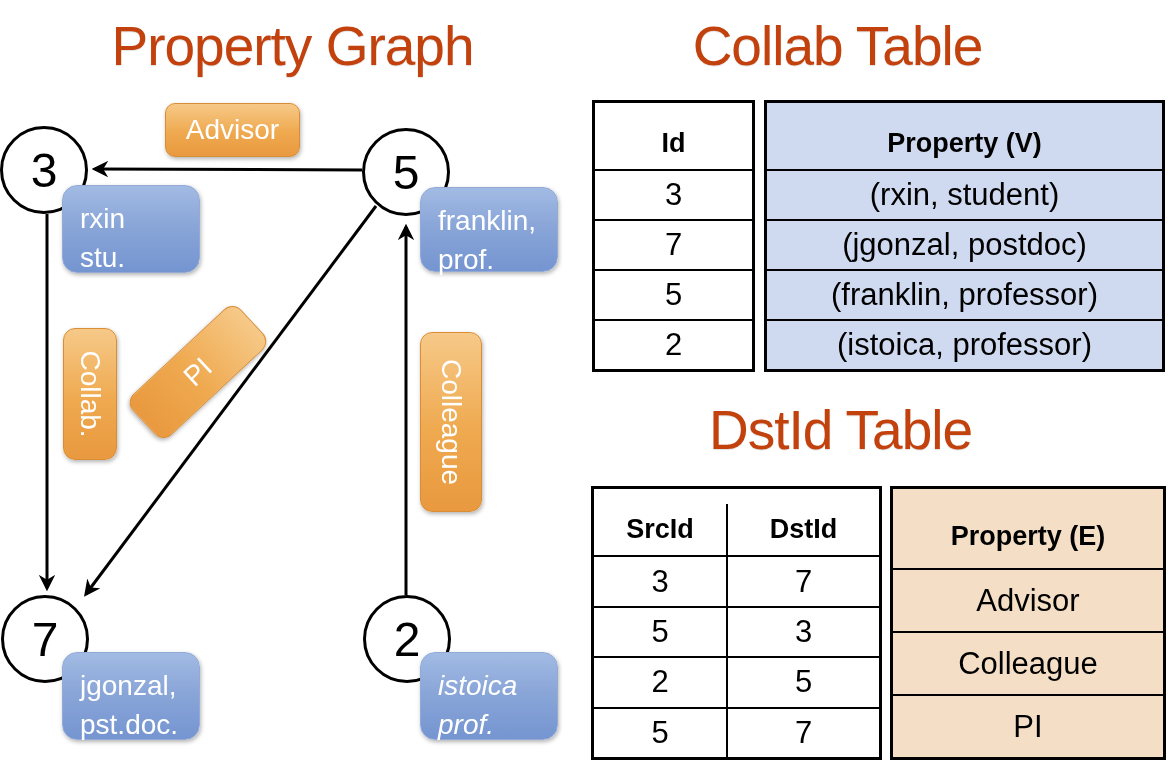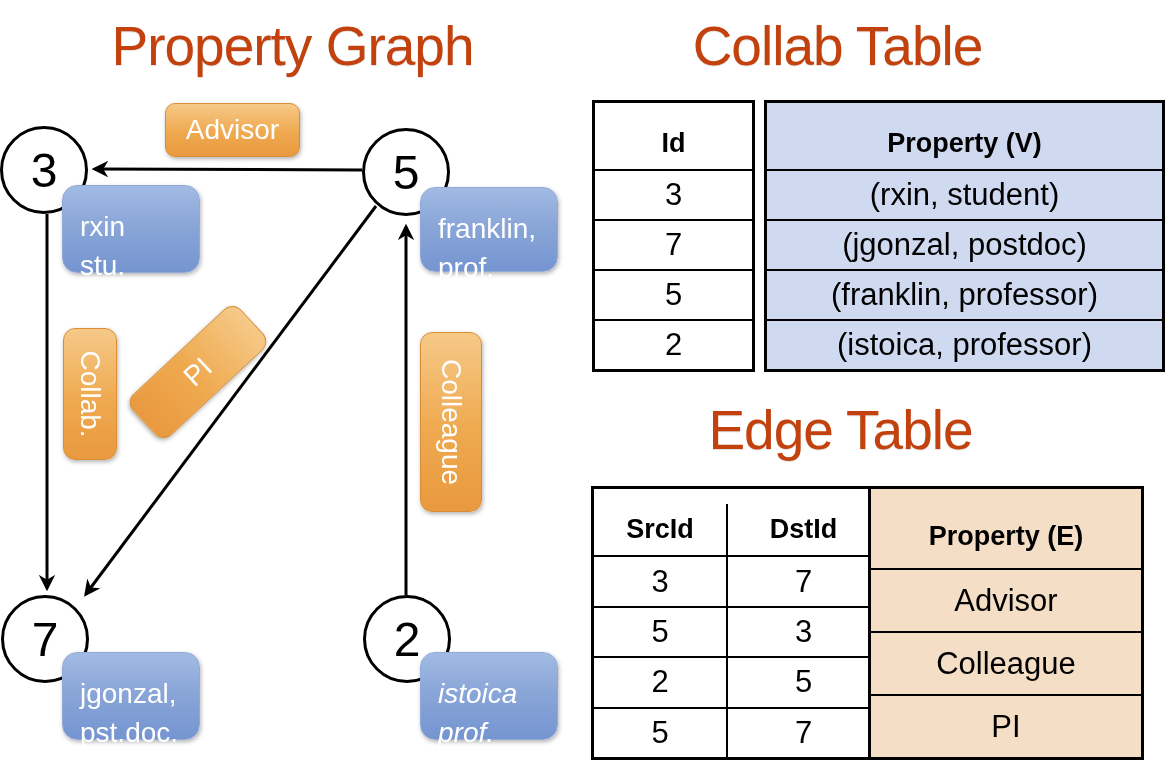--- a/index.html
+++ b/index.html
@@ -44,21 +44,21 @@
   #elabel-collab    { left:63px;  top:328px; width:54px;  height:132px; }
   #elabel-pi        { left:170px; top:298px; width:56px;  height:148px; transform:rotate(47deg); }
   #elabel-colleague { left:420px; top:332px; width:62px;  height:180px; }
 
   .pbox {
     position:absolute; box-sizing:border-box; width:138px; height:88px;
     border-radius:15px;
     background:linear-gradient(180deg,#a2bbe4 0%, #8aa6d8 45%, #7595d1 100%);
     border:1.5px solid #93a9d6; box-shadow:1px 2px 4px rgba(0,0,0,0.3);
     color:#fff; font-size:28px; font-weight:300; line-height:1.38;
-    padding:22px 0 0 17px;
+    padding:14px 0 0 17px;
   }
   #pbox-franklin { left:420px; top:187px; height:85px; }
   #pbox-rxin     { left:62px;  top:185px; }
   #pbox-jgonzal  { left:62px;  top:652px; }
   #pbox-istoica  { left:420px; top:652px;font-style:italic; }
 
   
   .tcard {
     position:absolute; box-sizing:border-box; background:#fff;
     border:3px solid #000; display:flex; flex-direction:column;
@@ -70,30 +70,30 @@
   }
   .cell.hdr { font-weight:700; font-size:27px; flex:1.06; }
   .tcol .cell + .cell { border-top:2px solid #000; }
 
   #vt-id    { left:592px; top:100px; width:163px; height:272px; }
   #vt-prop  { left:764px; top:100px; width:401px; height:272px; background:#cfdaf0; }
 
   #et-ids   { left:591px; top:486px; width:291px; height:274px; flex-direction:row; }
   #et-ids .tcol:first-child { flex:0 0 132px; }
   #et-ids .tcol + .tcol { border-left:2px solid #000; }
-  #et-prop  { left:868px; top:486px; width:276px; height:274px; background:#f4dec5; }
+  #et-prop  { left:890px; top:486px; width:276px; height:274px; background:#f4dec5; }
 </style>
 </head>
 <body>
 
 <div class="stage">
 
   <div class="big-title" id="graph-title">Property Graph</div>
   <div class="big-title" id="vertex-title">Collab Table</div>
-  <div class="big-title" id="edge-title">Edge Table</div>
+  <div class="big-title" id="edge-title">DstId Table</div>
 
   <svg id="edge-svg" viewBox="0 0 585 760">
     <defs>
       <marker id="ah" viewBox="0 0 10 10" refX="8" refY="5" markerWidth="5.5" markerHeight="5.5" orient="auto">
         <path d="M0,0 L10,5 L0,10 L3,5 Z" fill="#000"></path>
       </marker>
     </defs>
     <line x1="362" y1="170" x2="95" y2="169" stroke="#000" stroke-width="3" marker-end="url(#ah)"></line>
     <line x1="47" y1="214" x2="47" y2="588" stroke="#000" stroke-width="3" marker-end="url(#ah)"></line>
     <line x1="376" y1="206" x2="86" y2="594" stroke="#000" stroke-width="3" marker-end="url(#ah)"></line>

